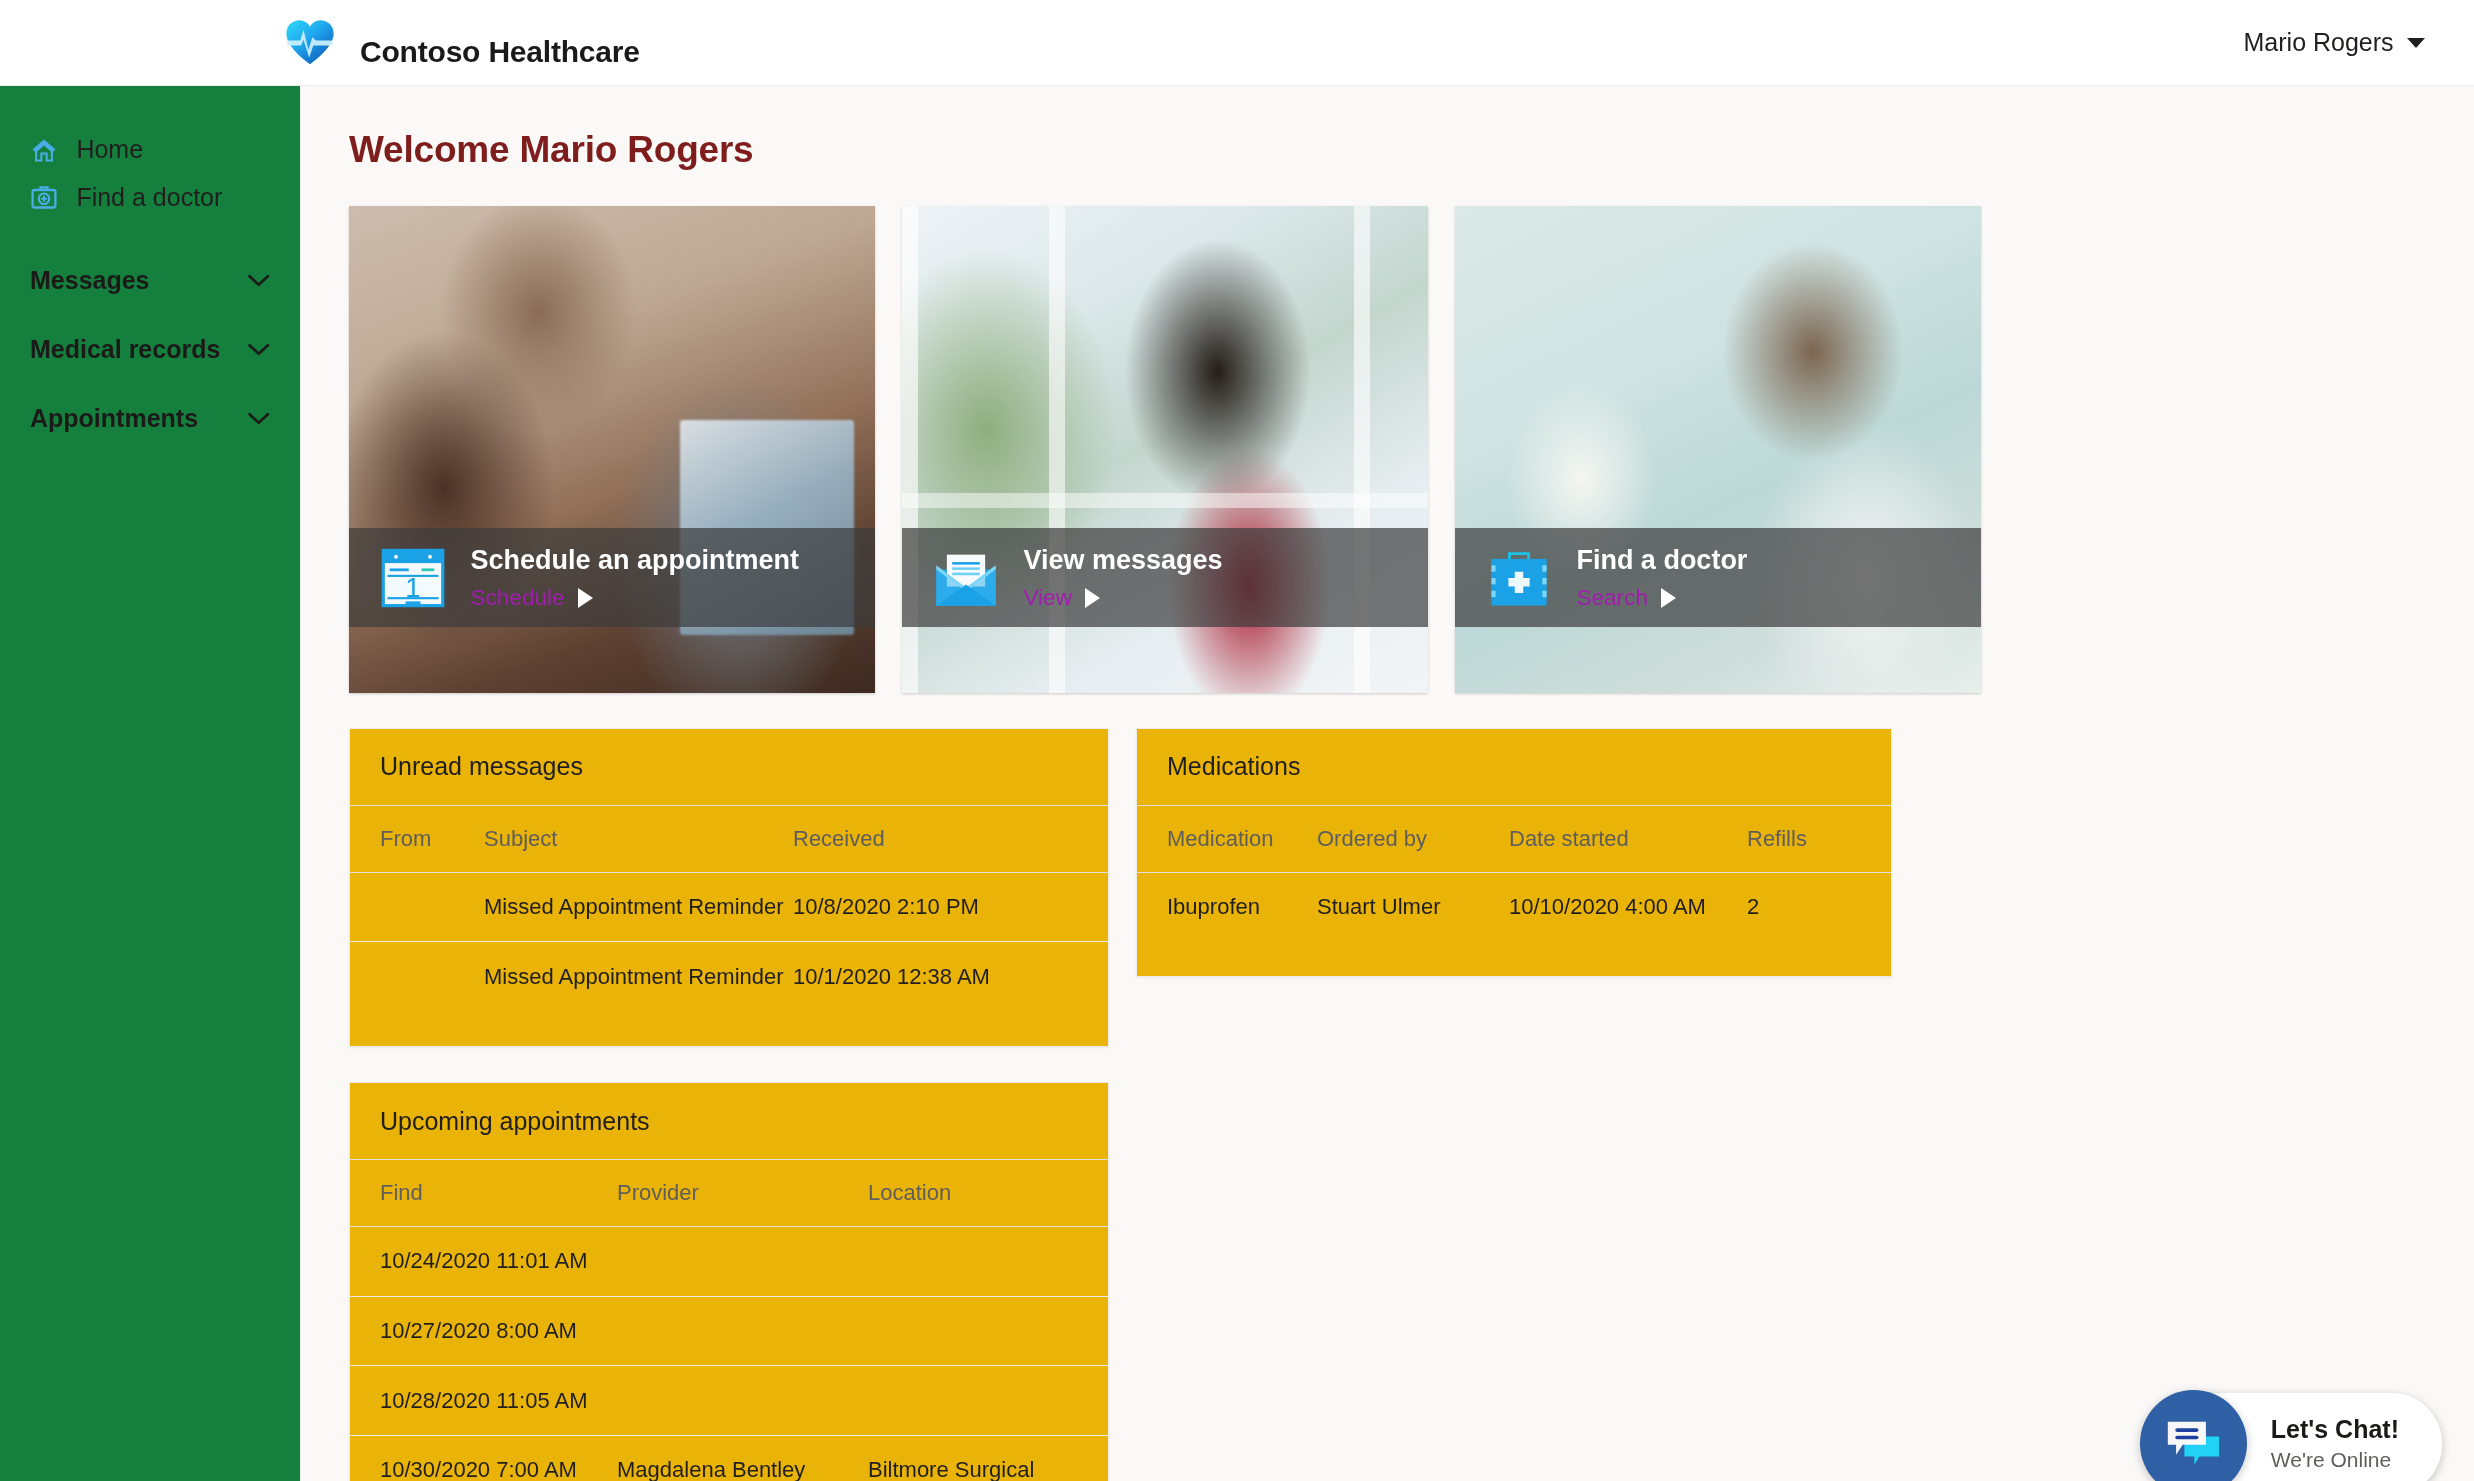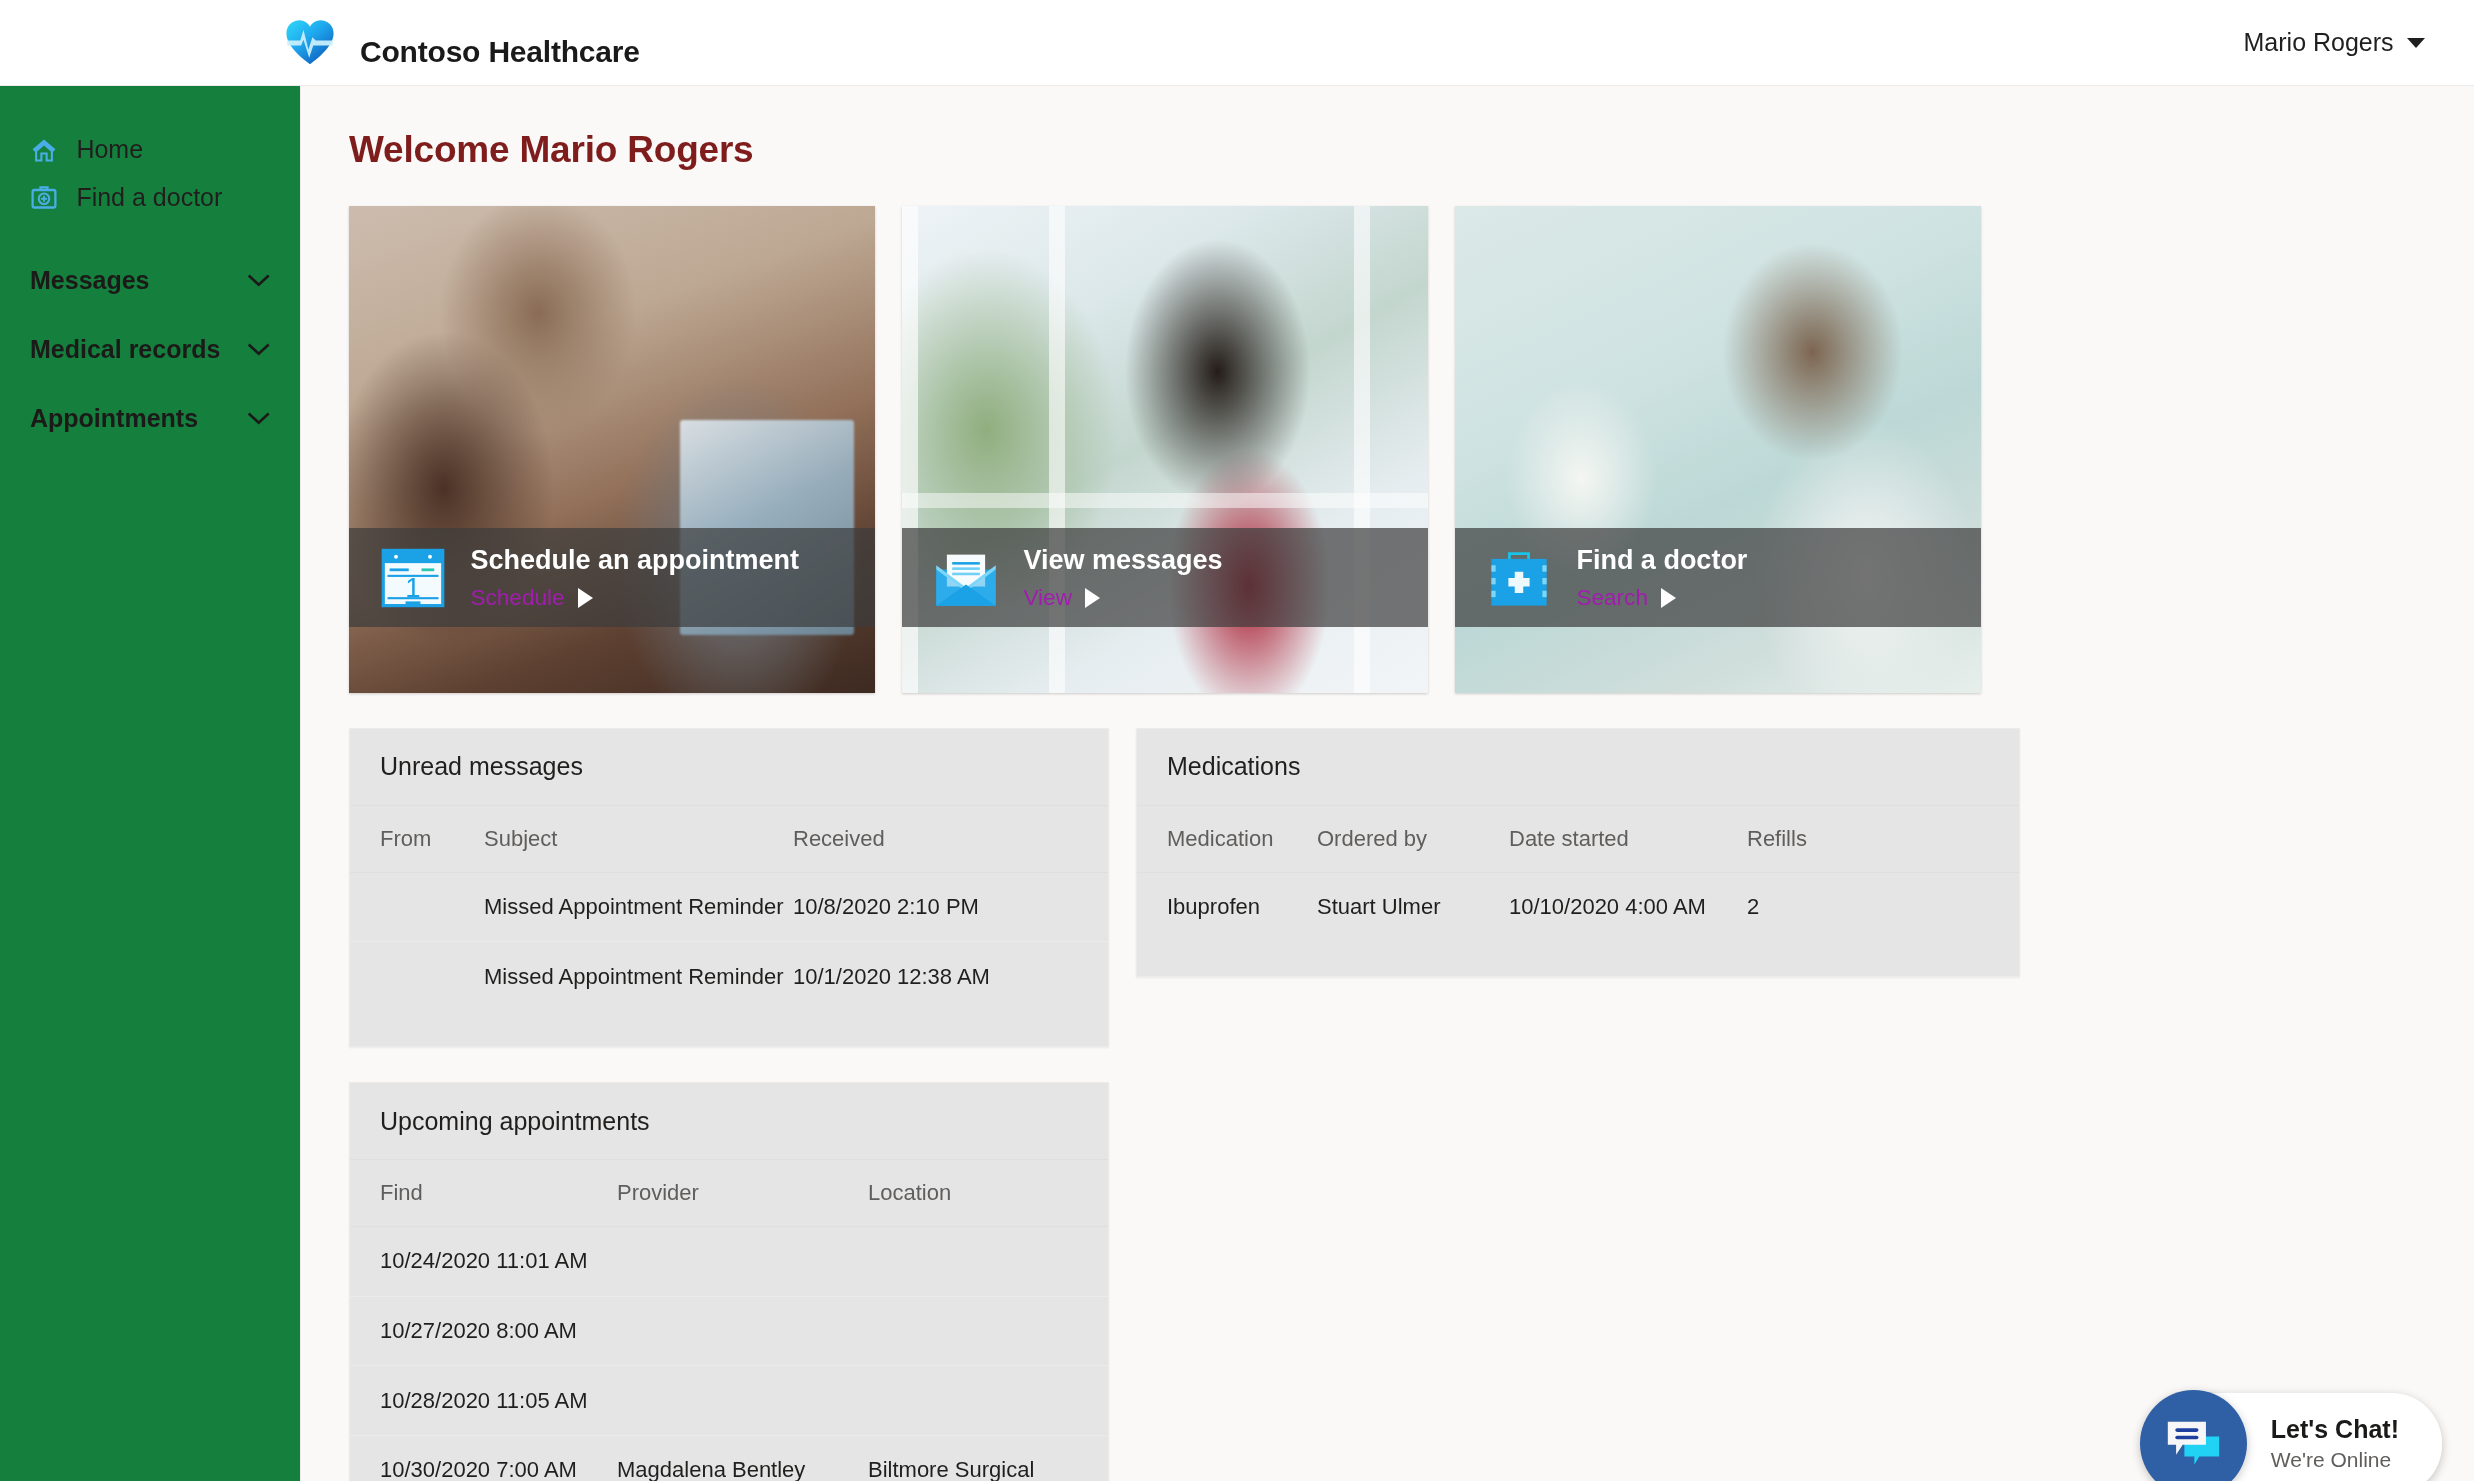--- a/index.html
+++ b/index.html
@@ -168,24 +168,24 @@
   .play-tri {
     width: 0; height: 0;
     border-top: 10px solid transparent;
     border-bottom: 10px solid transparent;
     border-left: 15px solid #ffffff;
   }
 
   
   .panels { display: flex; gap: 27px; margin-top: 35px; align-items: flex-start; }
   .col-left { width: 760px; display: flex; flex-direction: column; gap: 35px; }
-  .col-right { width: 884px; }
+  .col-right { width: 756px; }
 
   .panel {
-    background: #e5e5e5;
+    background: #eab308;
     border: 0.8px solid #edebe9;
     box-shadow: 0 0.8px 1.7px rgba(0,0,0,.07);
   }
   .panel-title {
     font-size: 25px;
     color: #201f1e;
     padding: 23.4px 30px 23.4px 30px;
     border-bottom: 1.7px solid #e1dfdd;
   }
   .tbl { width: 100%; border-collapse: collapse; table-layout: fixed; }

